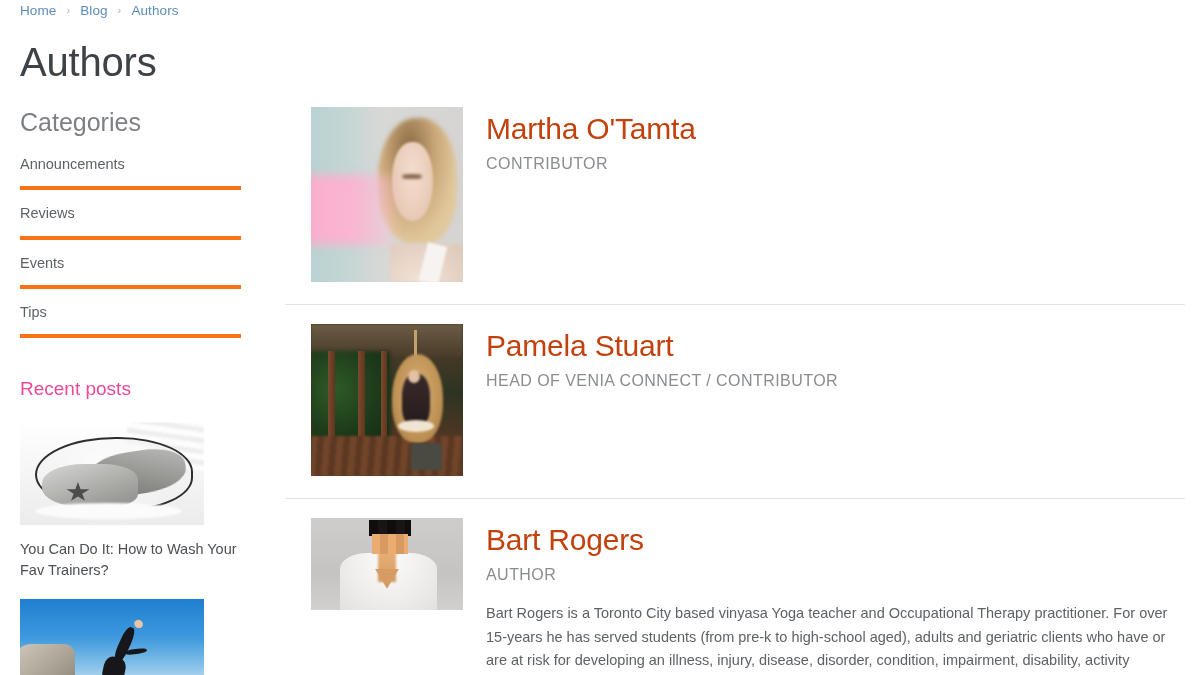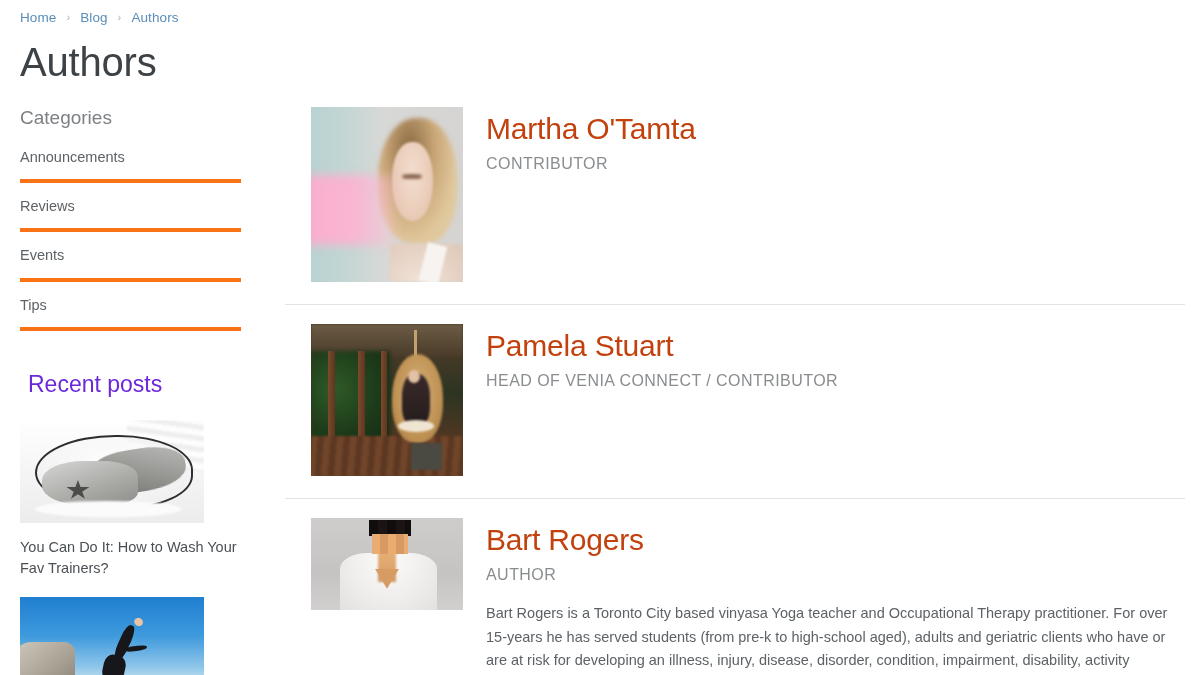--- a/index.html
+++ b/index.html
@@ -12,21 +12,21 @@
   }
   .page {
     position: relative;
     width: 1200px; height: 675px;
     background: #fff;
   }
 
   
   .breadcrumb {
     position: absolute;
-    left: 20px; top: 10px;
+    left: 20px; top: 3px;
     display: flex; align-items: center;
     font-size: 13.5px;
     letter-spacing: .1px;
   }
   .crumb {
     color: #5b8db8;
     text-decoration: none;
     white-space: nowrap;
   }
   .crumb-sep {
@@ -45,44 +45,44 @@
   }
   .page-title {
     font-size: 40px;
     font-weight: 300;
     color: #3c4246;
     line-height: 1.12;
     margin: 0 0 22px 0;
     letter-spacing: -0.2px;
   }
   .side-head {
-    font-size: 19px;
+    font-size: 25px;
     font-weight: 300;
     color: #7d8084;
     margin: 0 0 18px 0;
     line-height: 1.2;
   }
   .cat-list { list-style: none; margin: 0 0 0 0; padding: 0; width: 221px; }
   .cat-item {
     border-bottom: 4px solid #f97316;
     padding: 0 0 13px 0;
     margin-bottom: 14px;
   }
   .cat-link {
     font-size: 14.5px;
     color: #5d6266;
     text-decoration: none;
     line-height: 1.2;
     display: inline-block;
   }
   .recent-head {
-    font-size: 23px;
+    font-size: 19px;
     font-weight: 300;
-    color: #6d28d9;
-    margin: 40px 0 22px 8px;
+    color: #ec4899;
+    margin: 40px 0 22px 0;
   }
   .post-item { margin-bottom: 10px; }
   .post-thumb {
     width: 184px; height: 103px;
     display: block;
     background: #e9e9e9;
     overflow: hidden;
     position: relative;
   }
   .post-title {

